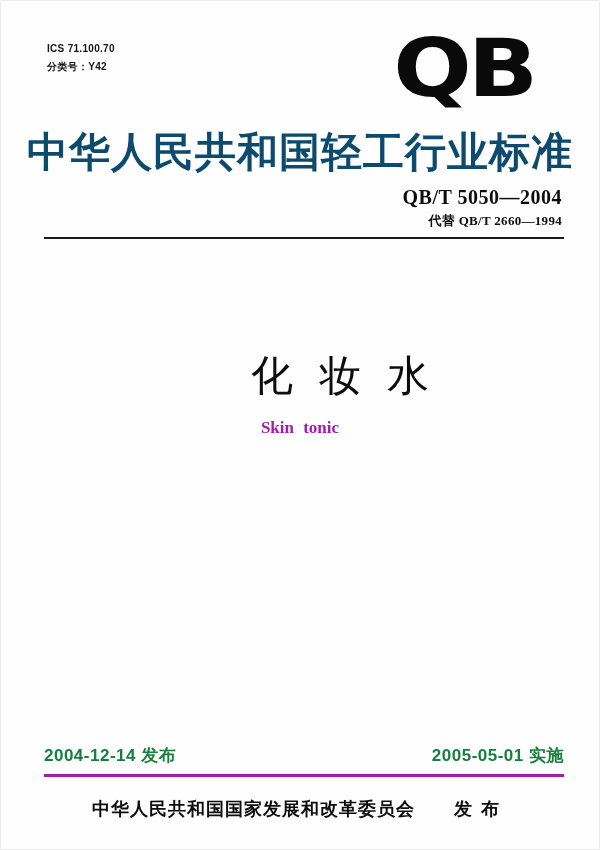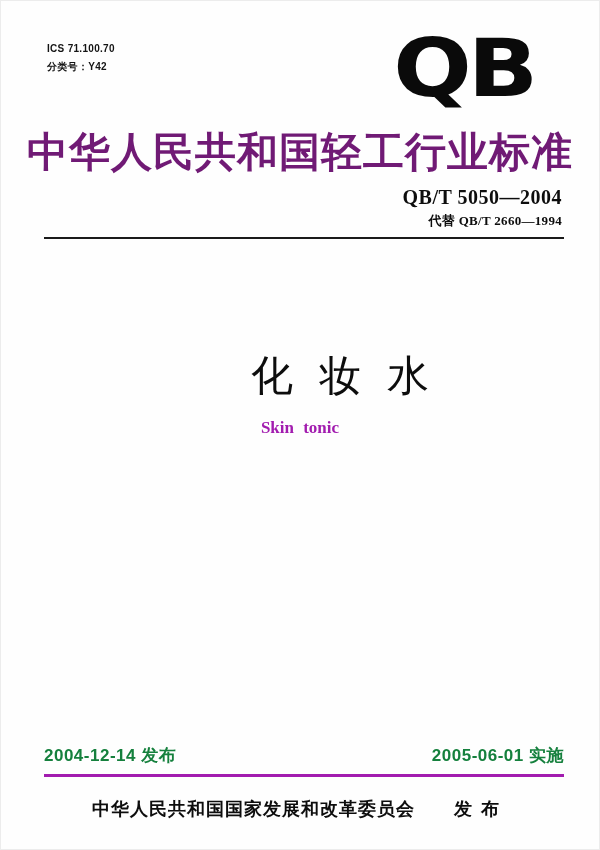--- a/index.html
+++ b/index.html
@@ -45,21 +45,21 @@
   .std-heading {
     position: absolute;
     top: 125px;
     left: 0;
     width: 100%;
     text-align: center;
     font-size: 41px;
     font-weight: bold;
     letter-spacing: 1px;
     white-space: nowrap;
-    color: #701a75;
+    color: #0c4a6e;
   }
 
   
   .std-number-block {
     position: absolute;
     top: 186px;
     right: 38px;
     text-align: right;
     font-family: "Liberation Serif", serif;
     color: #0d0d0d;
@@ -166,21 +166,21 @@
     <div class="std-replaces">代替 QB/T 2660—1994</div>
   </div>
 
   <div class="rule-top"></div>
 
   <div class="doc-title-cn">化妆水</div>
   <div class="doc-title-en">Skin tonic</div>
 
   <div class="dates-row">
     <span>2004-12-14 发布</span>
-    <span>2005-06-01 实施</span>
+    <span>2005-05-01 实施</span>
   </div>
 
   <div class="publisher-row">
     <span>中华人民共和国国家发展和改革委员会</span>
     <span class="publish-label">发布</span>
   </div>
 
 </div>
 
 </body></html>

